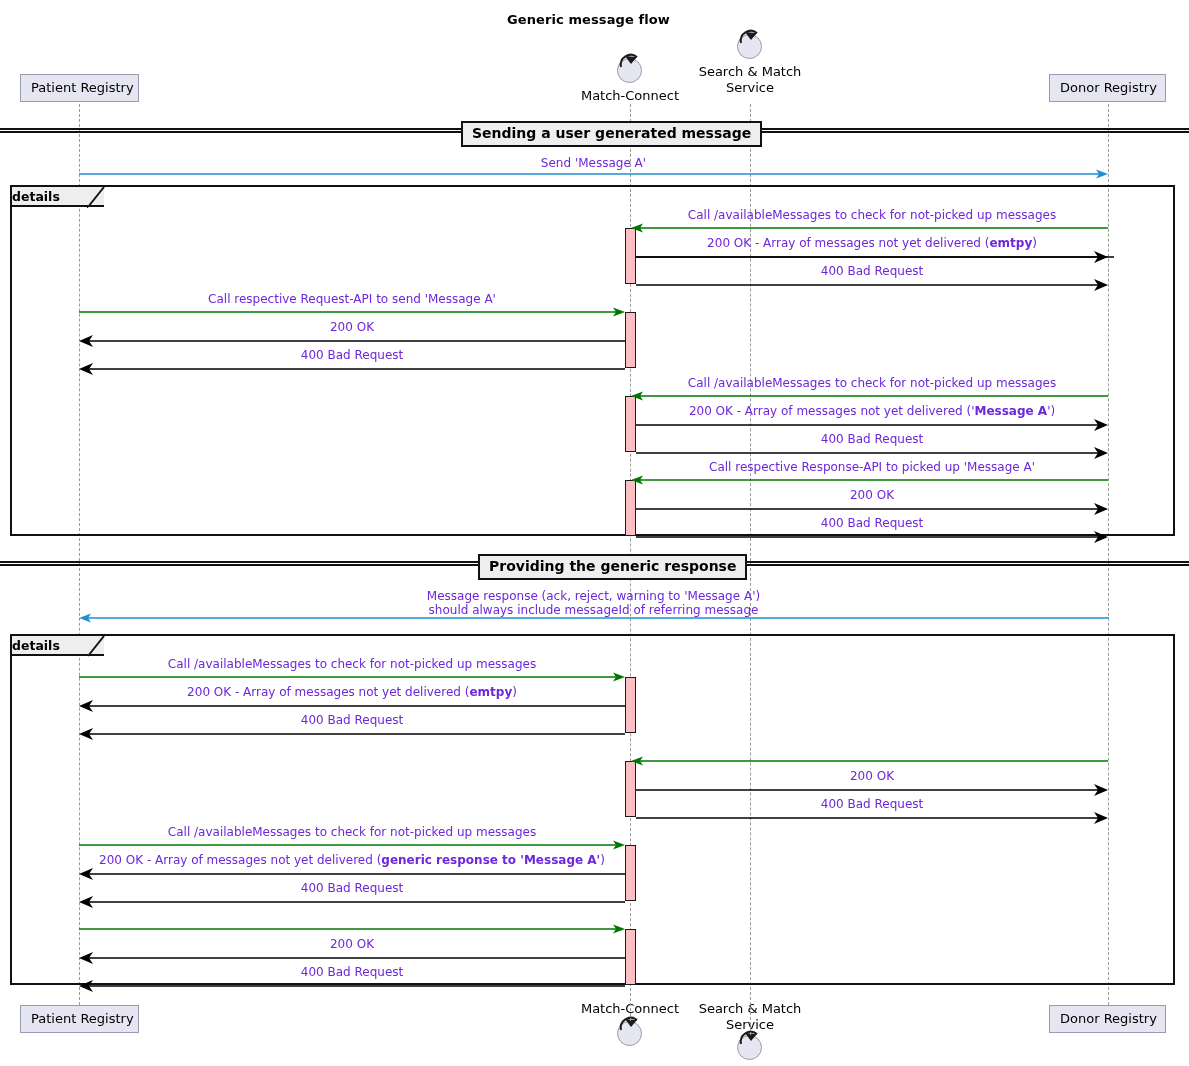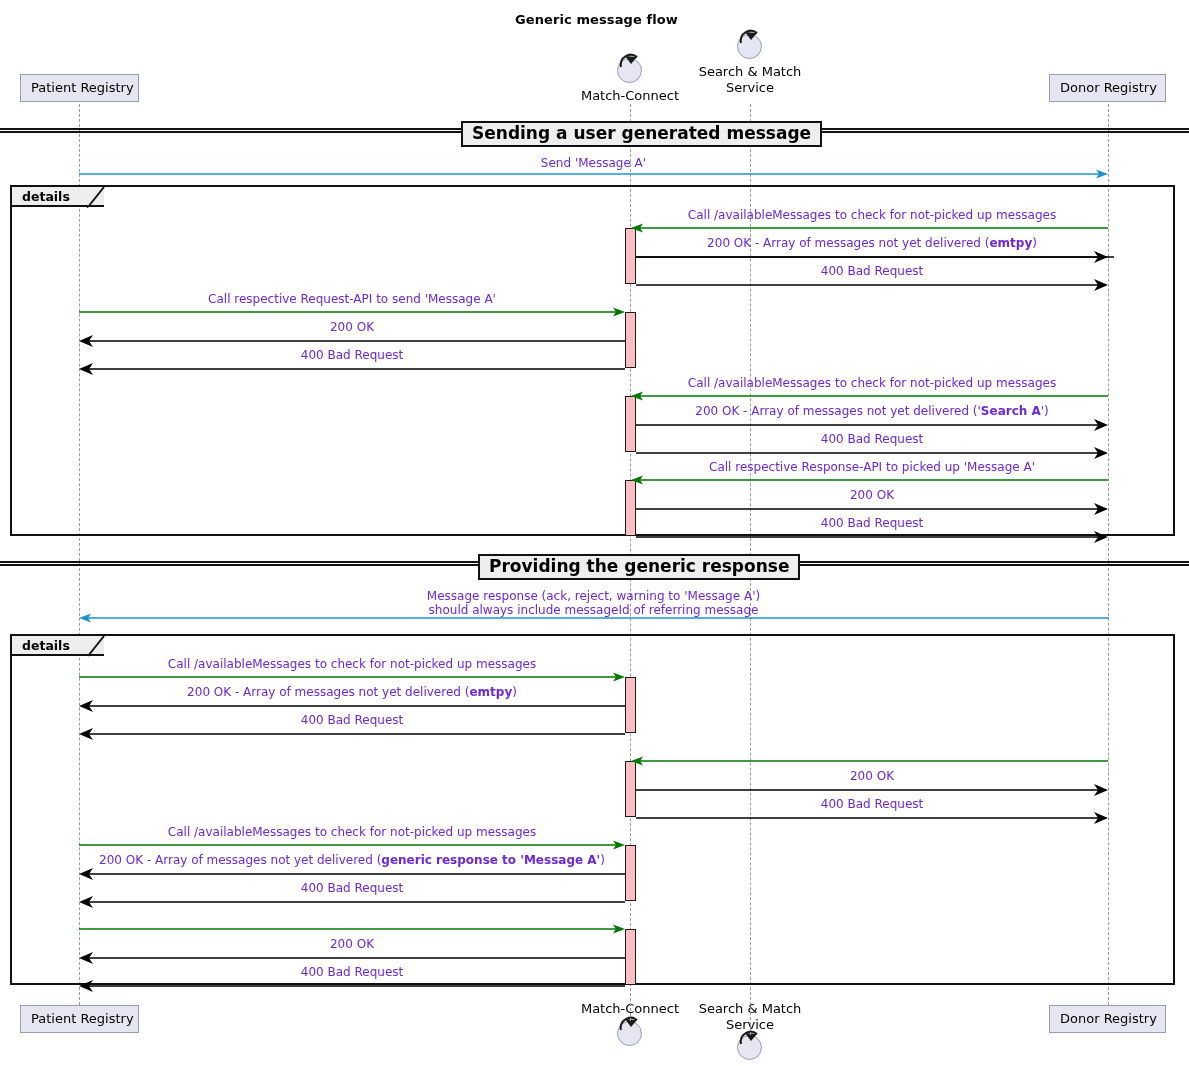--- a/index.html
+++ b/index.html
@@ -11,21 +11,21 @@
   #canvas{
     position:relative;
     width:1189px;
     height:1066px;
     overflow:hidden;
     background:#ffffff;
   }
   
   .diagram-title{
     position:absolute;
-    left:12px; top:12px;
+    left:4px; top:12px;
     width:1169px;
     text-align:center;
     font-size:13px;
     font-weight:bold;
     letter-spacing:.1px;
   }
   
   .participant-box{
     position:absolute;
     box-sizing:border-box;
@@ -79,21 +79,21 @@
     position:absolute;
     left:0;width:1189px;height:5px;
     border-top:2px solid #111;
     border-bottom:2px solid #111;
     box-sizing:border-box;
   }
   .divider-label{
     position:absolute;
     background:#EEEEEE;
     border:2px solid #111;
-    font-size:17px;
+    font-size:14px;
     font-weight:bold;
     padding:3px 9px 4px 9px;
     white-space:nowrap;
     box-sizing:border-box;
     line-height:15px;
   }
   
   .group-frame{
     position:absolute;
     box-sizing:border-box;
@@ -112,21 +112,20 @@
     background:#EEEEEE;
     border:2px solid #111;
     border-top:0;border-left:0;border-right:0;
     box-sizing:border-box;
   }
   .group-label{
     position:absolute;
     font-size:12.5px;
     font-weight:bold;
     line-height:20px;
-    padding-left:10px;
     white-space:nowrap;
   }
   .msg-label{
     position:absolute;
     font-size:12px;
     line-height:15px;
     white-space:nowrap;
     color:#6d28d9;
   }
   .msg-label.center{text-align:center;}
@@ -252,21 +251,21 @@
     <line x1="6" y1="7" x2="546" y2="7" stroke="#000" stroke-width="1.3"></line>
     <path d="M0 7 L14 1 L10 7 L14 13 Z" fill="#000"></path>
   </svg>
 
   <div class="msg-label center" style="left:636px; top:376px; width:472px;">Call /availableMessages to check for not-picked up messages</div>
   <svg class="arrowsvg" style="left:630px; top:390px;" width="478" height="12">
     <line x1="6" y1="6" x2="478" y2="6" stroke="#007700" stroke-width="1.3"></line>
     <path d="M1 6 L13 1.6 L10 6 L13 10.4 Z" fill="#007700"></path>
   </svg>
 
-  <div class="msg-label center" style="left:636px; top:404px; width:472px;">200 OK - Array of messages not yet delivered ('<b>Search A</b>')</div>
+  <div class="msg-label center" style="left:636px; top:404px; width:472px;">200 OK - Array of messages not yet delivered ('<b>Message A</b>')</div>
   <svg class="arrowsvg" style="left:636px; top:418px;" width="478" height="14">
     <line x1="0" y1="7" x2="466" y2="7" stroke="#000" stroke-width="1.3"></line>
     <path d="M472 7 L458 1 L462 7 L458 13 Z" fill="#000"></path>
   </svg>
 
   <div class="msg-label center" style="left:636px; top:432px; width:472px;">400 Bad Request</div>
   <svg class="arrowsvg" style="left:636px; top:446px;" width="478" height="14">
     <line x1="0" y1="7" x2="466" y2="7" stroke="#000" stroke-width="1.3"></line>
     <path d="M472 7 L458 1 L462 7 L458 13 Z" fill="#000"></path>
   </svg>

